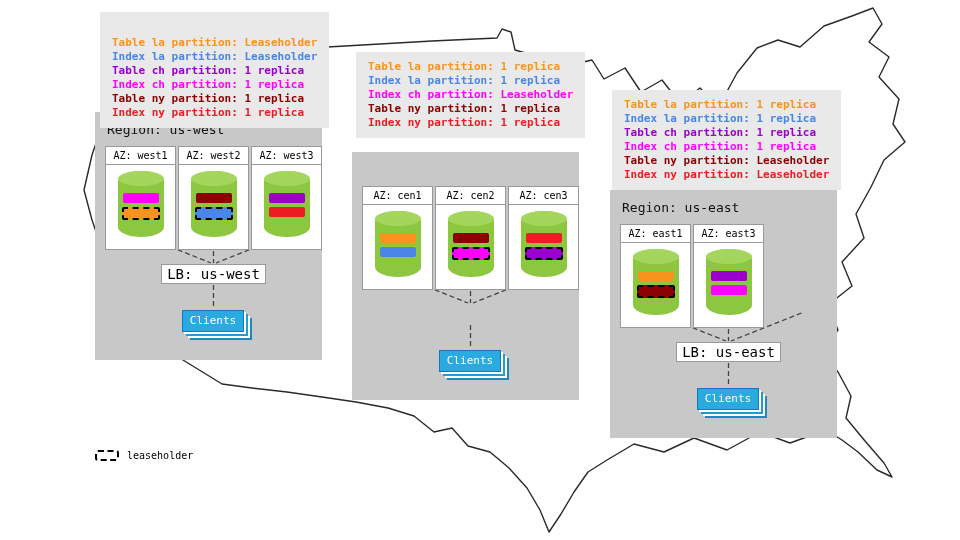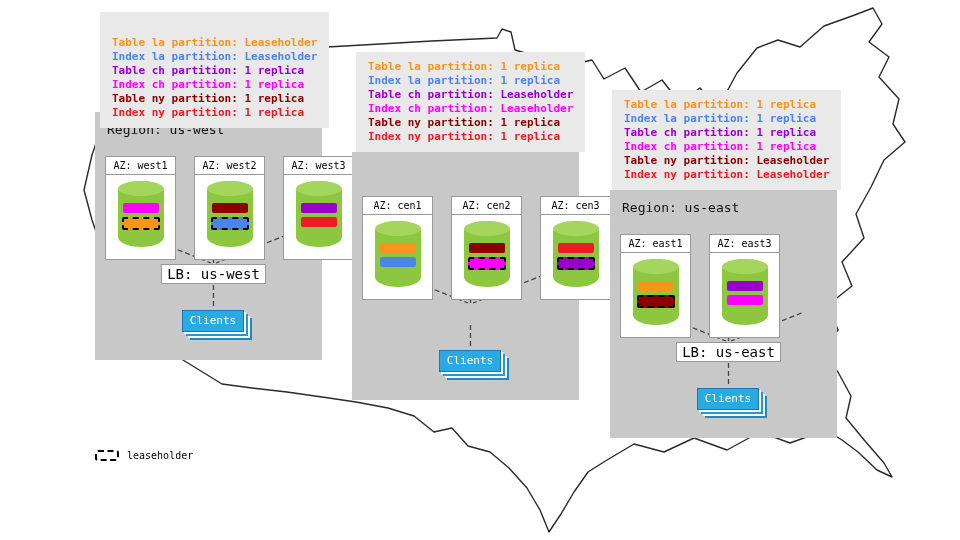--- a/index.html
+++ b/index.html
@@ -22,21 +22,21 @@
   .ann-line { font-size:11px; line-height:14px; white-space:pre; font-weight:bold; }
 
   
   .region {
     position:absolute; z-index:1;
     width:227px; height:248px;
     background:#c8c8c8;
   }
   .region-title { position:absolute; left:12px; top:10px; font-size:13px; color:#111; }
 
-  .az-row { position:absolute; left:10px; top:44px; display:flex; gap:18px; }
+  .az-row { position:absolute; left:10px; top:34px; display:flex; gap:2px; }
   .az { width:71px; height:104px; background:#ffffff; border:1px solid #999; }
   .az-header {
     height:18px; line-height:17px; text-align:center;
     font-size:10px; border-bottom:1px solid #999; background:#fff;
   }
 
   
   .cyl {
     width:46px; height:66px;
     background:#8dc63f;
@@ -95,21 +95,20 @@
   <div class="ann-line" style="color: rgb(74, 134, 232);">Index la partition: Leaseholder</div>
   <div class="ann-line" style="color: rgb(153, 0, 204);">Table ch partition: 1 replica</div>
   <div class="ann-line" style="color: rgb(255, 0, 255);">Index ch partition: 1 replica</div>
   <div class="ann-line" style="color: rgb(139, 0, 0);">Table ny partition: 1 replica</div>
   <div class="ann-line" style="color: rgb(237, 28, 36);">Index ny partition: 1 replica</div>
 </div>
 
 <div class="ann-box" style="left:356px;top:52px">
   <div class="ann-line" style="color: rgb(247, 148, 29);">Table la partition: 1 replica</div>
   <div class="ann-line" style="color: rgb(74, 134, 232);">Index la partition: 1 replica</div>
-  <div class="ann-line" style="color: rgb(153, 0, 204);">Table ch partition: Leaseholder</div>
   <div class="ann-line" style="color: rgb(255, 0, 255);">Index ch partition: Leaseholder</div>
   <div class="ann-line" style="color: rgb(139, 0, 0);">Table ny partition: 1 replica</div>
   <div class="ann-line" style="color: rgb(237, 28, 36);">Index ny partition: 1 replica</div>
 </div>
 
 <div class="ann-box" style="left:612px;top:90px">
   <div class="ann-line" style="color: rgb(247, 148, 29);">Table la partition: 1 replica</div>
   <div class="ann-line" style="color: rgb(74, 134, 232);">Index la partition: 1 replica</div>
   <div class="ann-line" style="color: rgb(153, 0, 204);">Table ch partition: 1 replica</div>
   <div class="ann-line" style="color: rgb(255, 0, 255);">Index ch partition: 1 replica</div>

